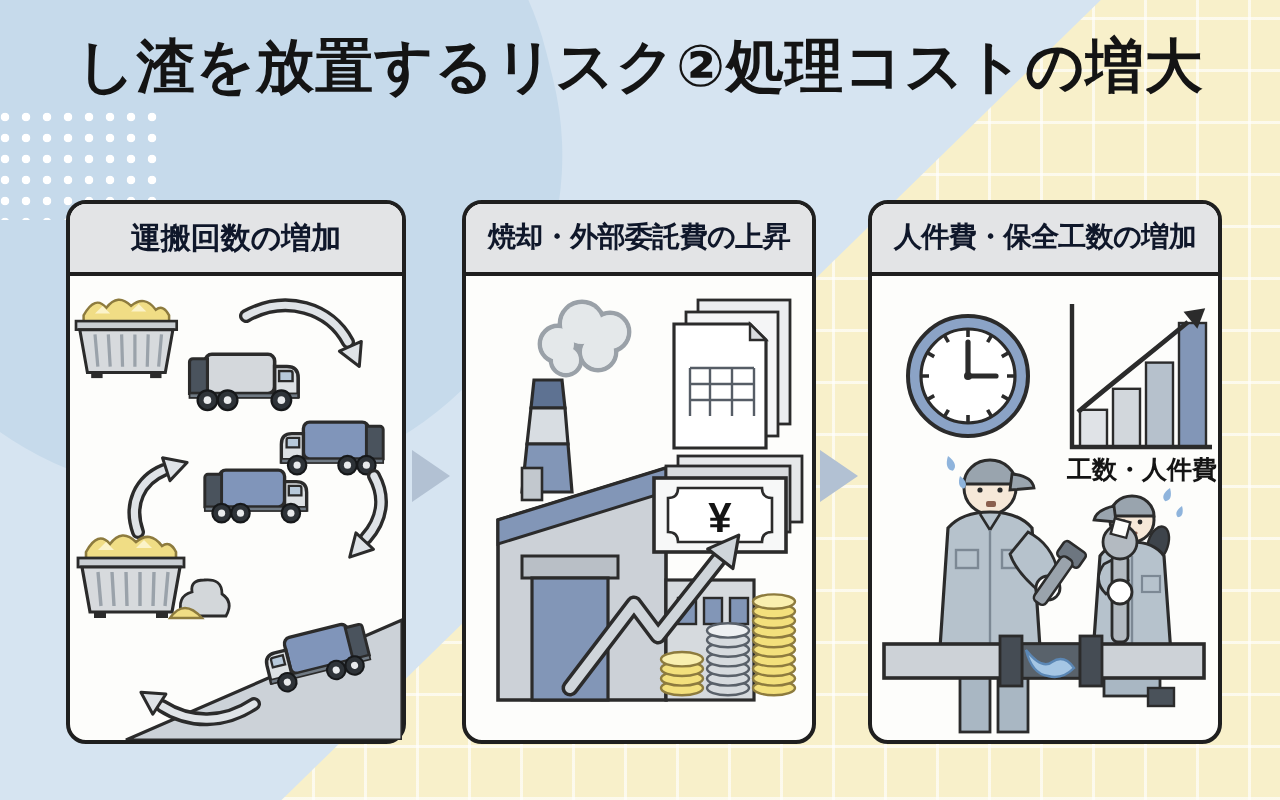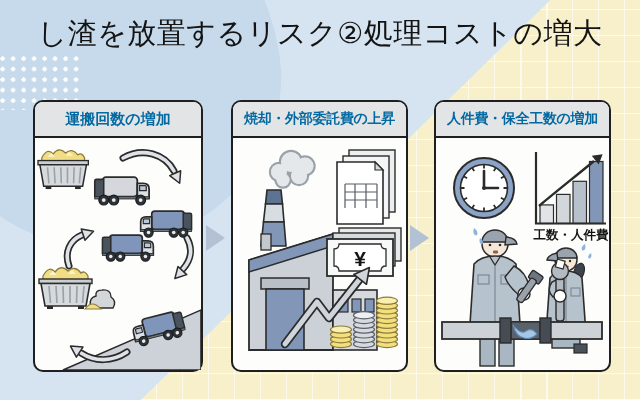--- a/index.html
+++ b/index.html
@@ -20,34 +20,34 @@
       repeating-linear-gradient(90deg, rgba(255,255,255,.65) 0 1.5px, transparent 1.5px 26px);
     clip-path:polygon(86% 0, 100% 0, 100% 100%, 22% 100%);
   }
   .bg-dots{
     position:absolute;left:0;top:56px;width:82px;height:54px;
     background-image:radial-gradient(circle at 2.5px 2.5px,#ffffff 2px,transparent 2.3px);
     background-size:10.5px 10.5px;
   }
   .page-title{
     position:absolute;left:0;top:14px;width:640px;
-    text-align:center;font-size:29px;font-weight:400;color:#141414;
+    text-align:center;font-size:29px;font-weight:700;color:#141414;
     letter-spacing:.5px;margin:0;
   }
   .panel{
     position:absolute;top:100px;height:272px;background:#fdfdfb;
     border:2px solid #1f1f1f;border-radius:10px;box-sizing:border-box;
   }
   .panel-1{left:33px;width:170px;}
   .panel-2{left:231px;width:177px;text-align:right;}
   .panel-3{left:434px;width:177px;}
   .panel-header{
     height:36px;background:#e3e4e6;border-bottom:2px solid #1f1f1f;
     border-radius:8px 8px 0 0;display:flex;align-items:center;justify-content:center;
-    font-weight:800;color:#0369a1;box-sizing:border-box;
+    font-weight:800;color:#0f172a;box-sizing:border-box;
   }
   .fs15{font-size:15px;} .fs14{font-size:14px;letter-spacing:-.3px;}
   .panel-body{position:relative;height:298px;}
   .panel-body svg{display:block;}
   .sep{
     position:absolute;top:225px;width:0;height:0;
     border-top:13px solid transparent;border-bottom:13px solid transparent;
     border-left:19px solid #b2c1d3;
   }
   .sep-1{left:206px;} .sep-2{left:410px;}

